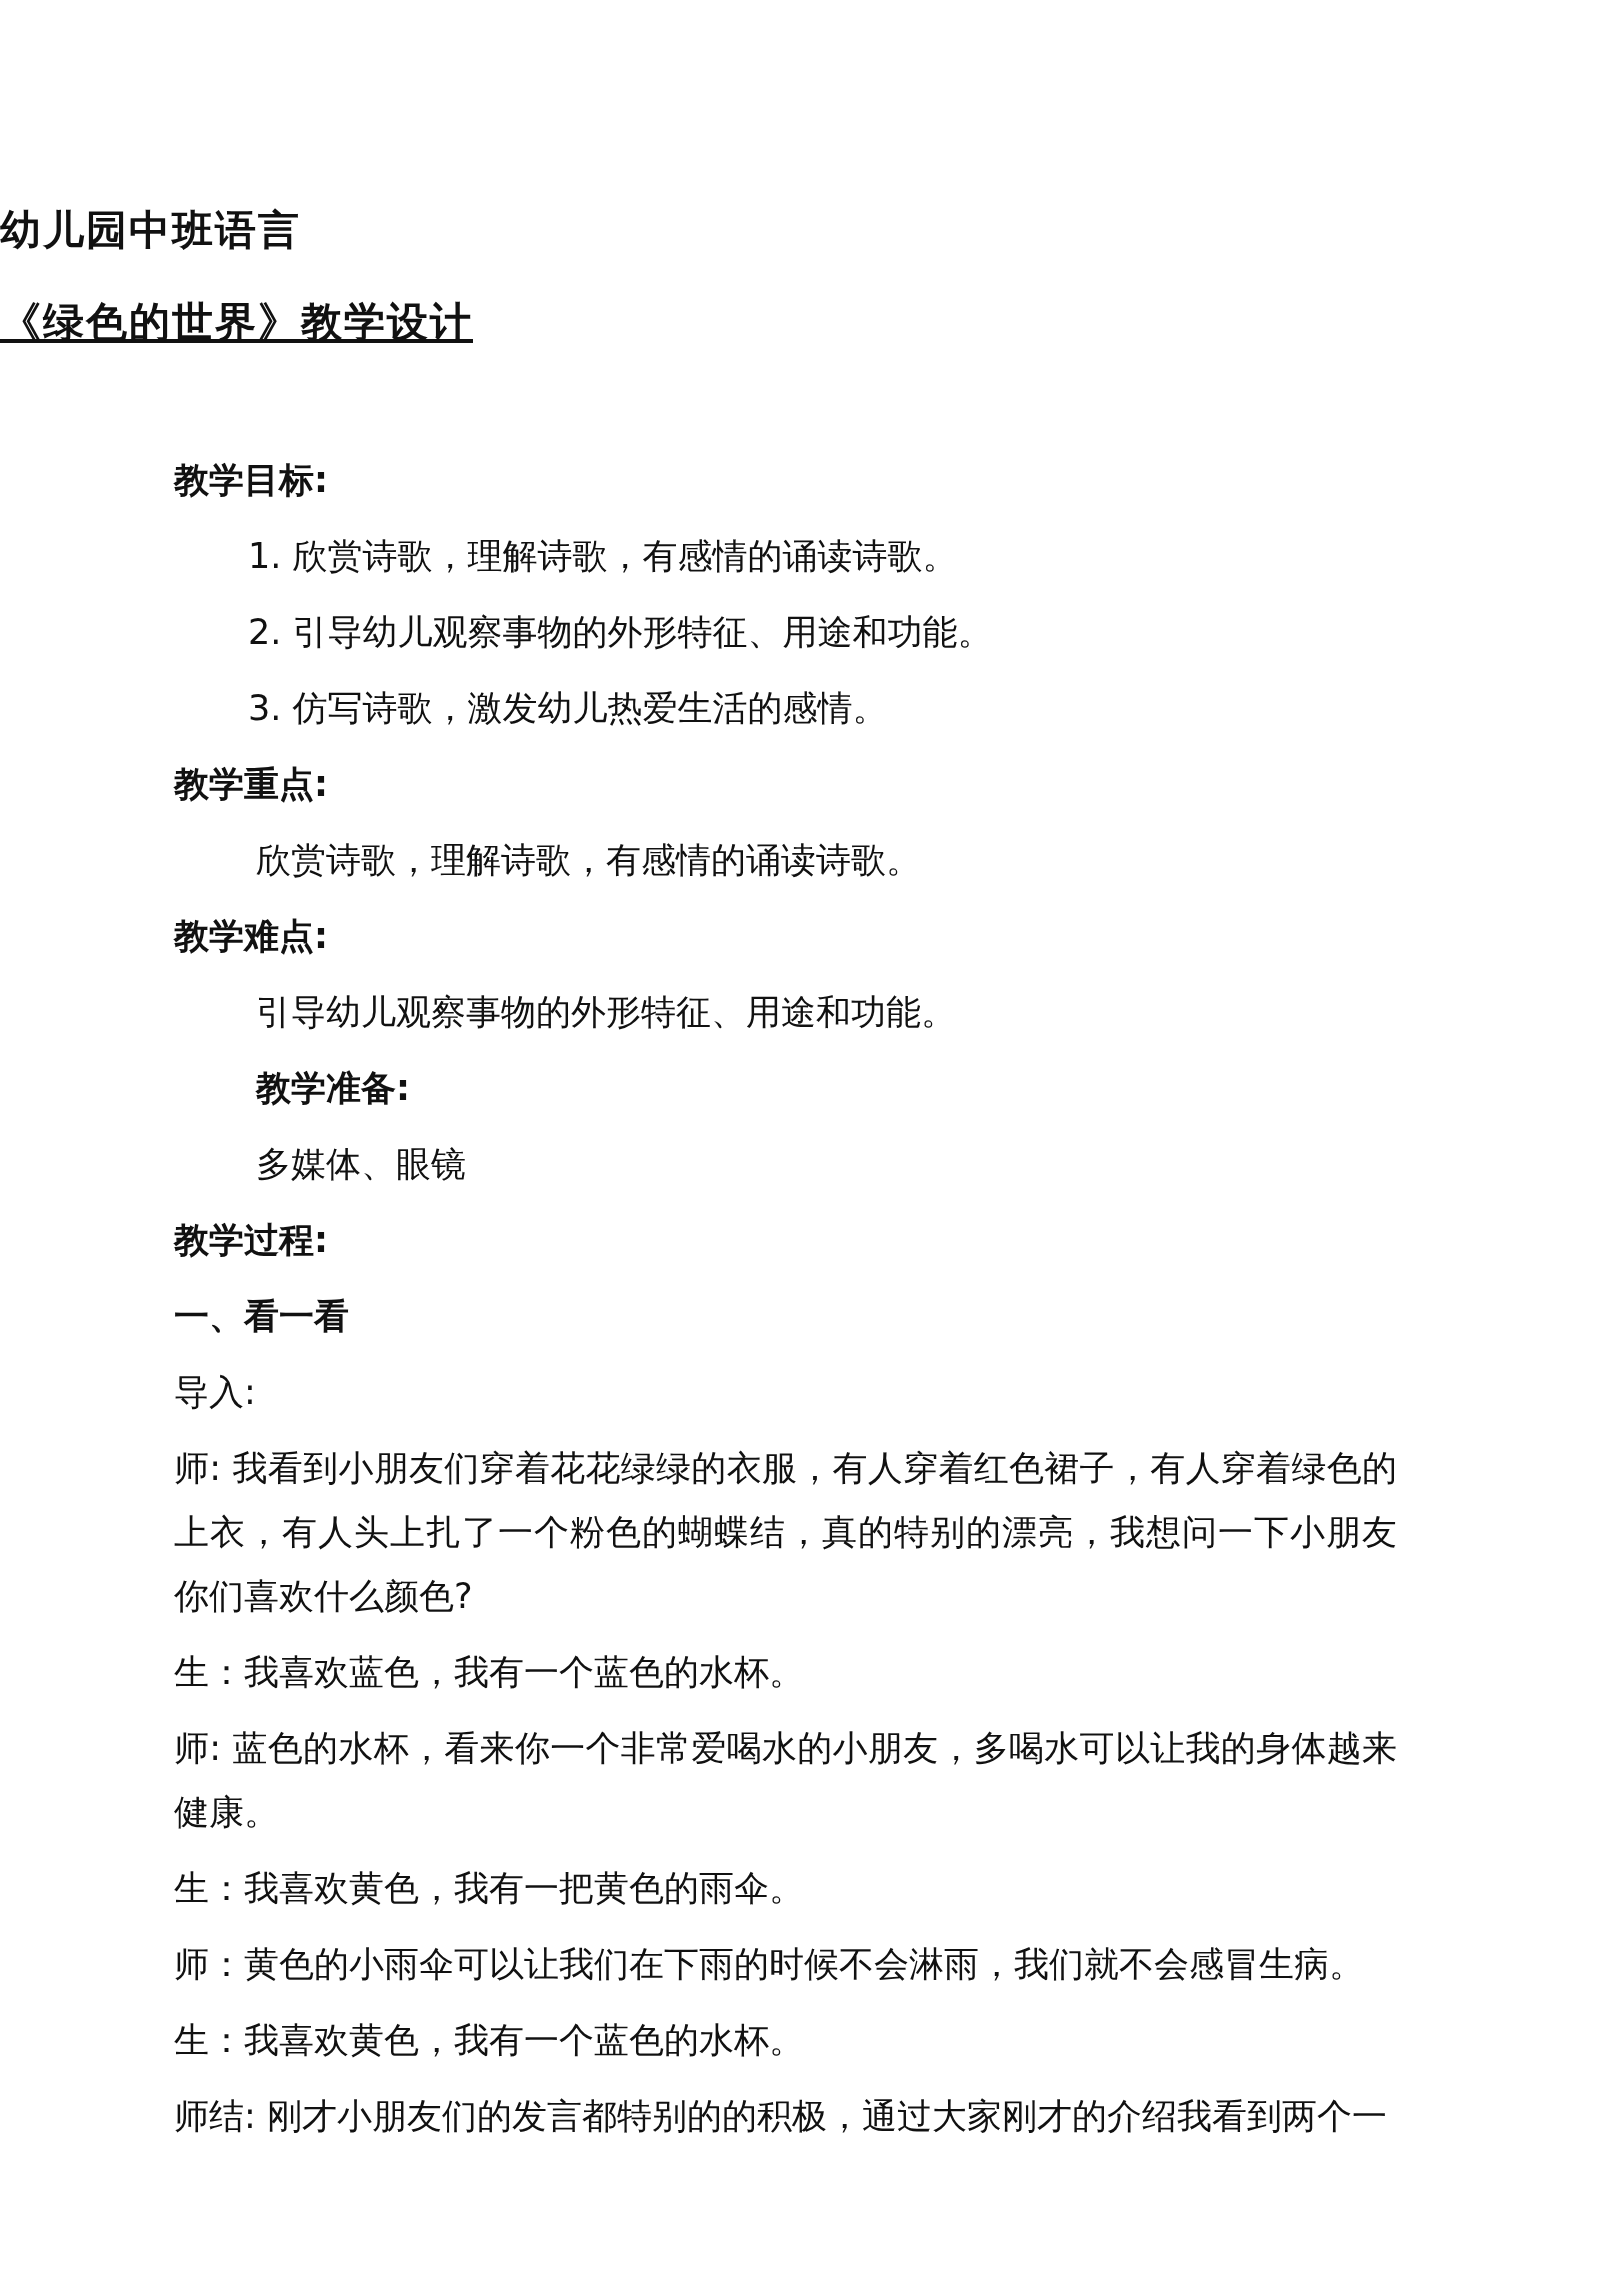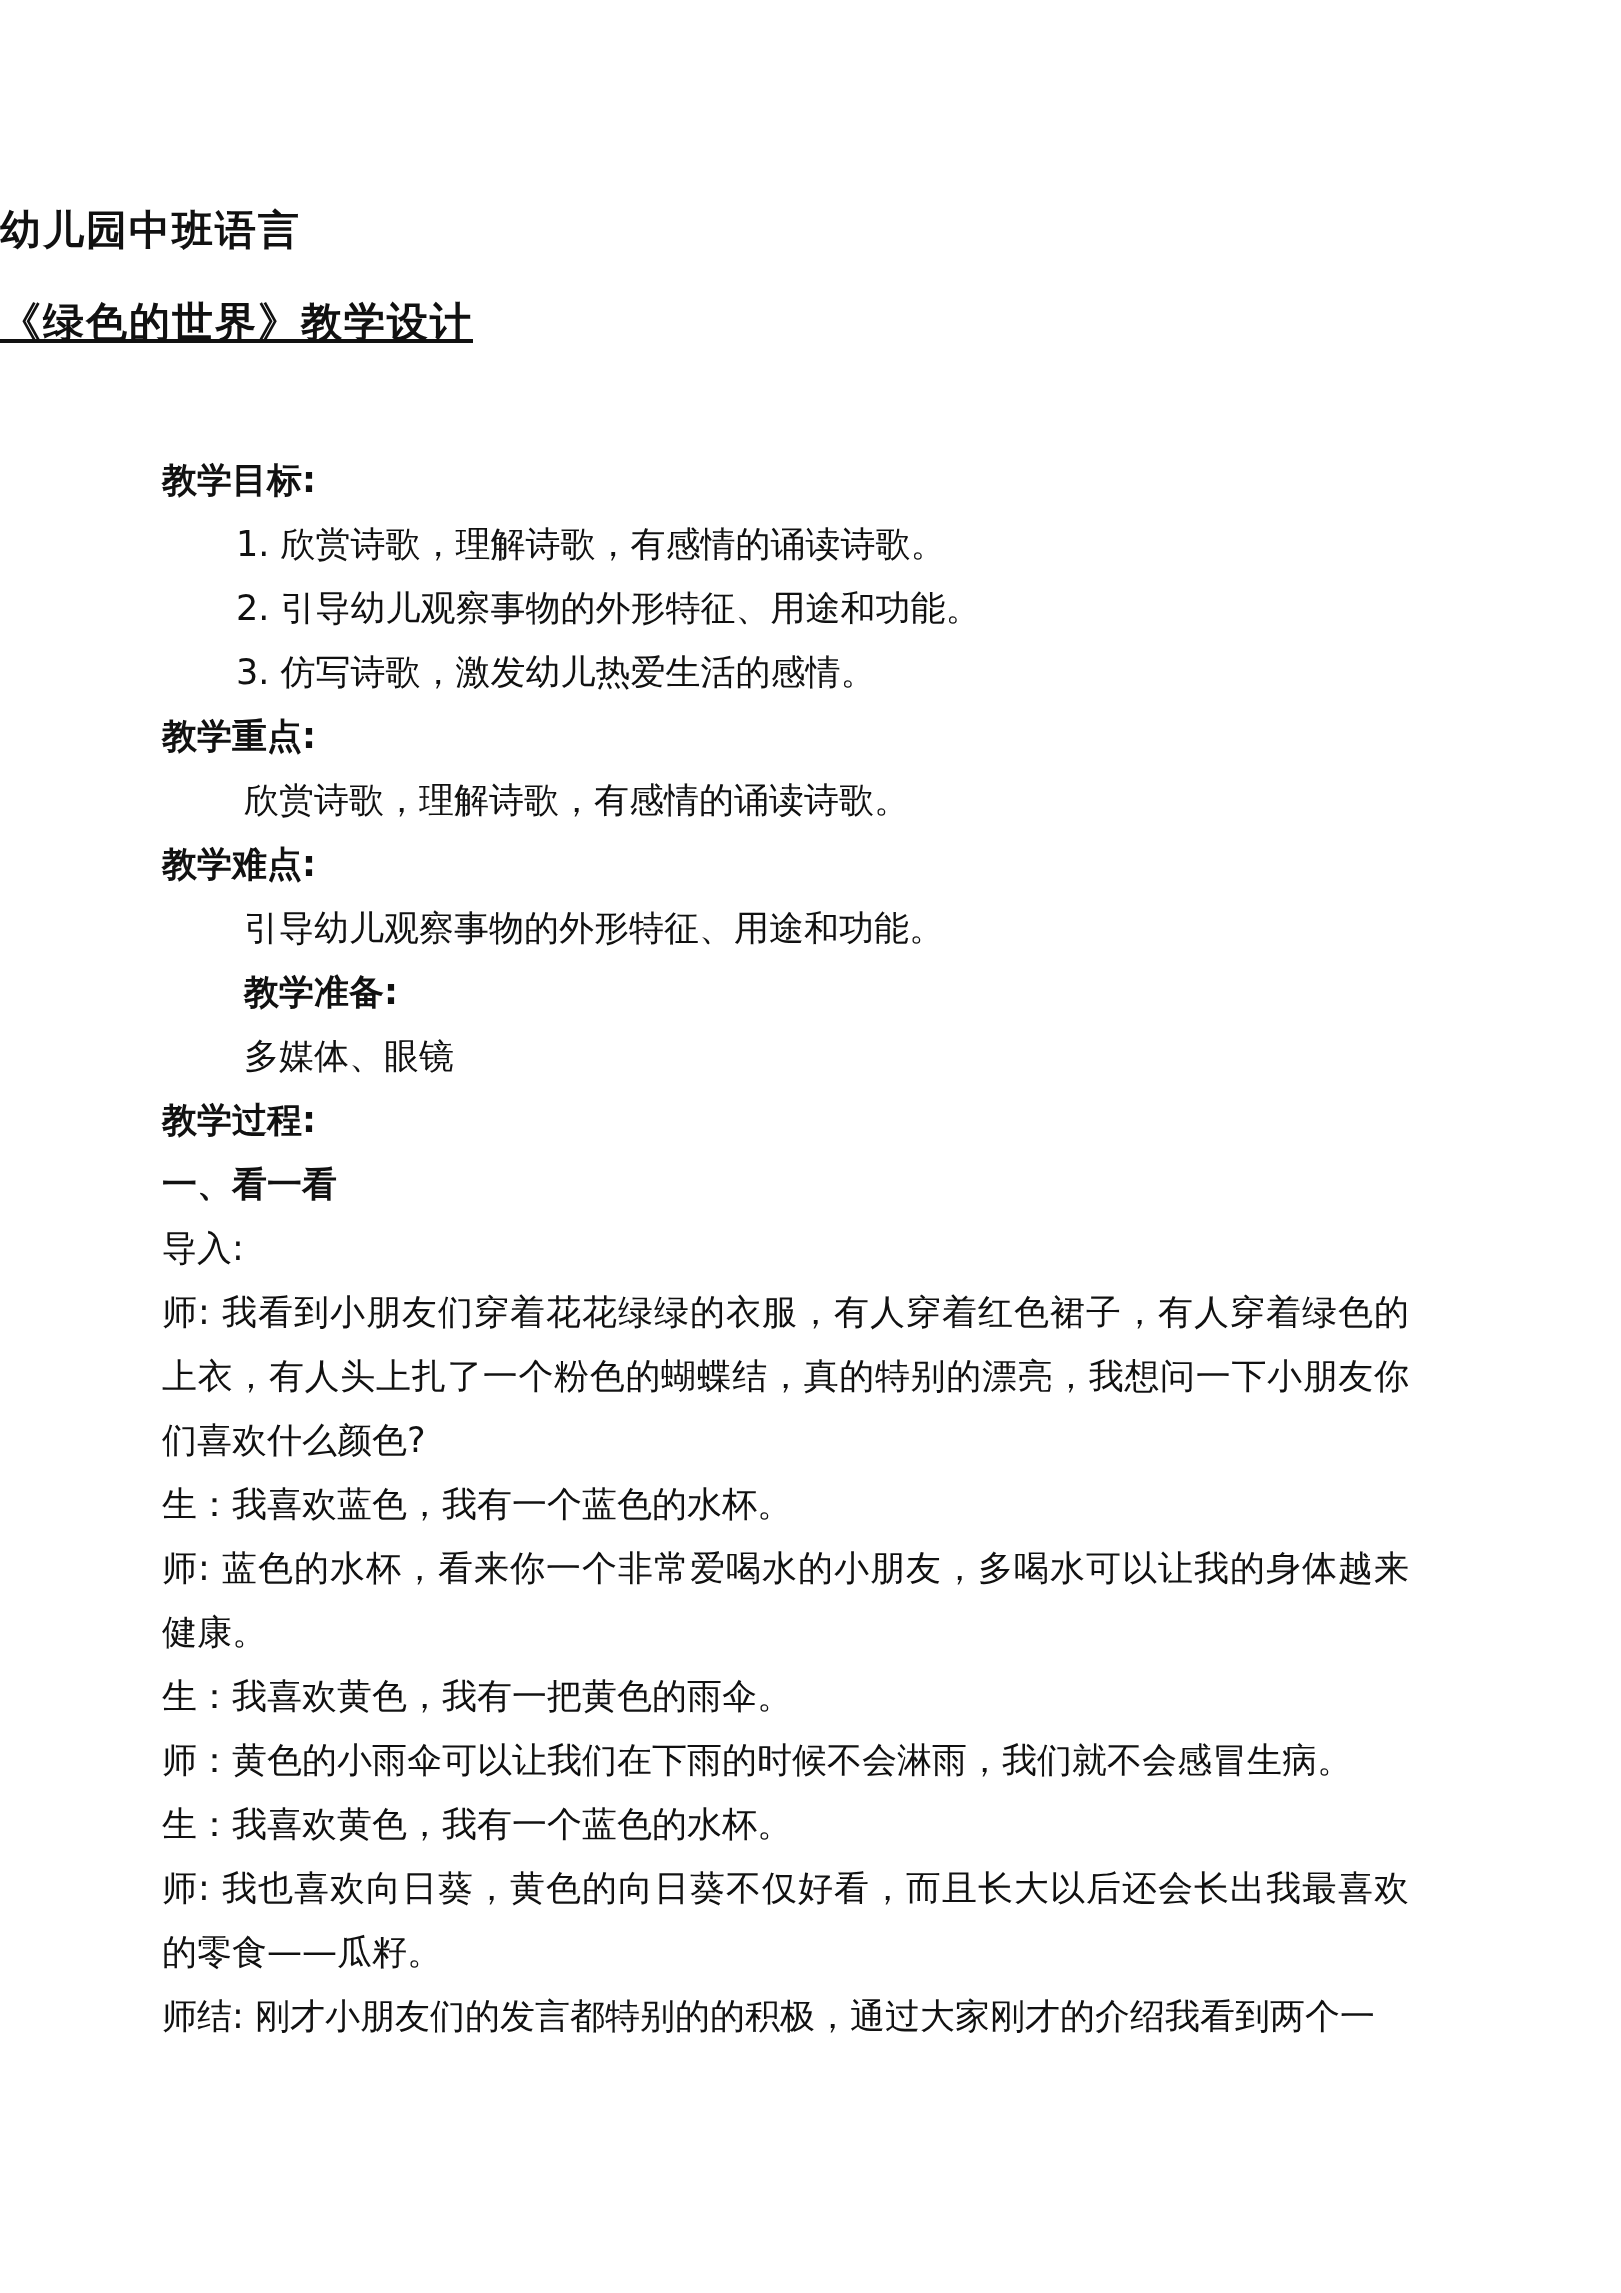--- a/index.html
+++ b/index.html
@@ -30,21 +30,21 @@
     text-decoration: underline;
   }
   .content {
     margin: 101px 162px 0 162px;
     width: 1247px;
     font-size: 35px;
     line-height: 64px;
     text-align: justify;
   }
   .content > div {
-    margin: 0;
+    margin: 12px;
   }
   .heading {
     font-weight: bold;
   }
   .indent-num {
     padding-left: 74px;
   }
   .indent-body {
     padding-left: 82px;
   }
@@ -83,18 +83,17 @@
     <div class="heading">一、看一看</div>
 
     <div>导入:</div>
 
     <div class="para">师: 我看到小朋友们穿着花花绿绿的衣服，有人穿着红色裙子，有人穿着绿色的上衣，有人头上扎了一个粉色的蝴蝶结，真的特别的漂亮，我想问一下小朋友你们喜欢什么颜色?</div>
     <div class="para">生：我喜欢蓝色，我有一个蓝色的水杯。</div>
     <div class="para">师: 蓝色的水杯，看来你一个非常爱喝水的小朋友，多喝水可以让我的身体越来健康。</div>
     <div class="para">生：我喜欢黄色，我有一把黄色的雨伞。</div>
     <div class="para">师：黄色的小雨伞可以让我们在下雨的时候不会淋雨，我们就不会感冒生病。</div>
     <div class="para">生：我喜欢黄色，我有一个蓝色的水杯。</div>
-    <div class="para">师: 我也喜欢向日葵，黄色的向日葵不仅好看，而且长大以后还会长出我最喜欢的零食——瓜籽。</div>
     <div class="para">师结: 刚才小朋友们的发言都特别的的积极，通过大家刚才的介绍我看到两个一</div>
 
   </div>
 </div>
 
 
 </body></html>

